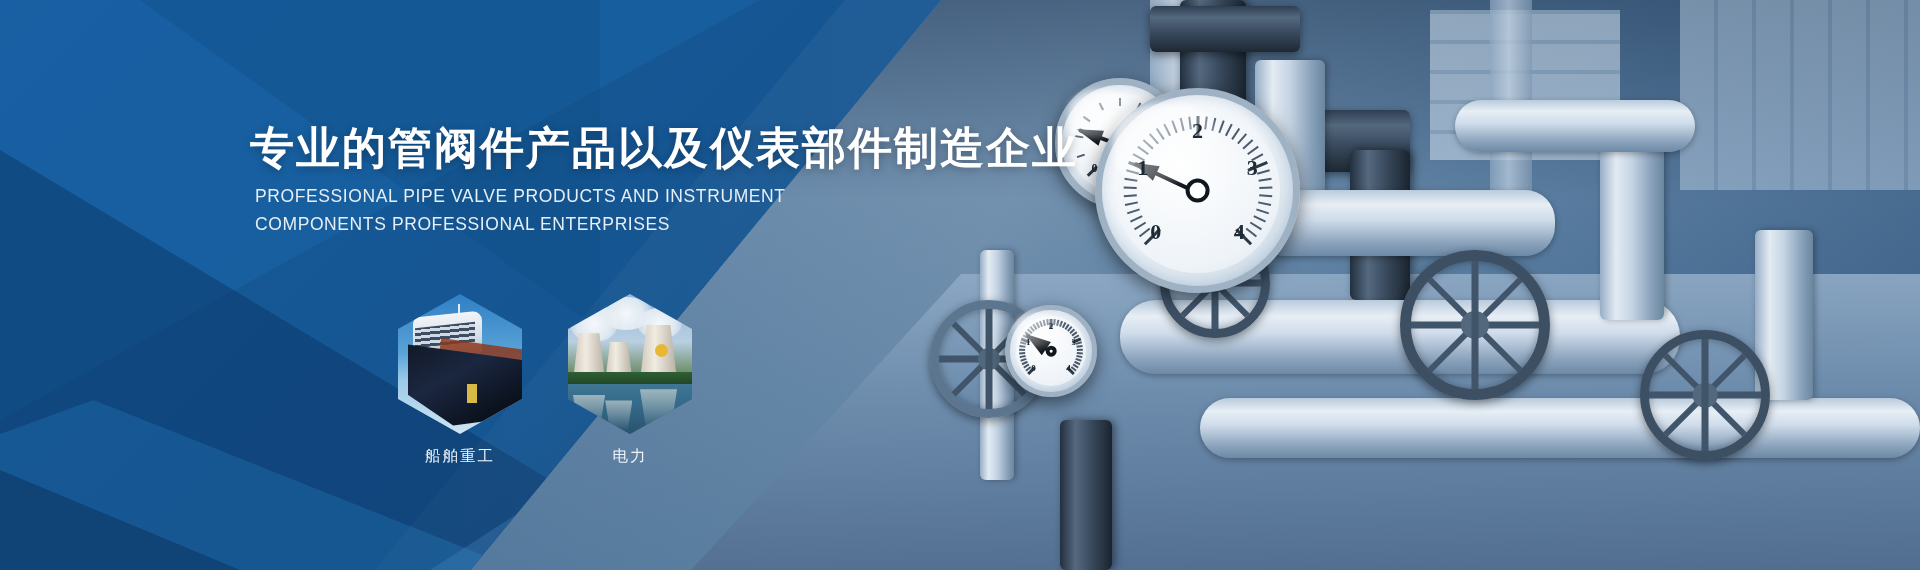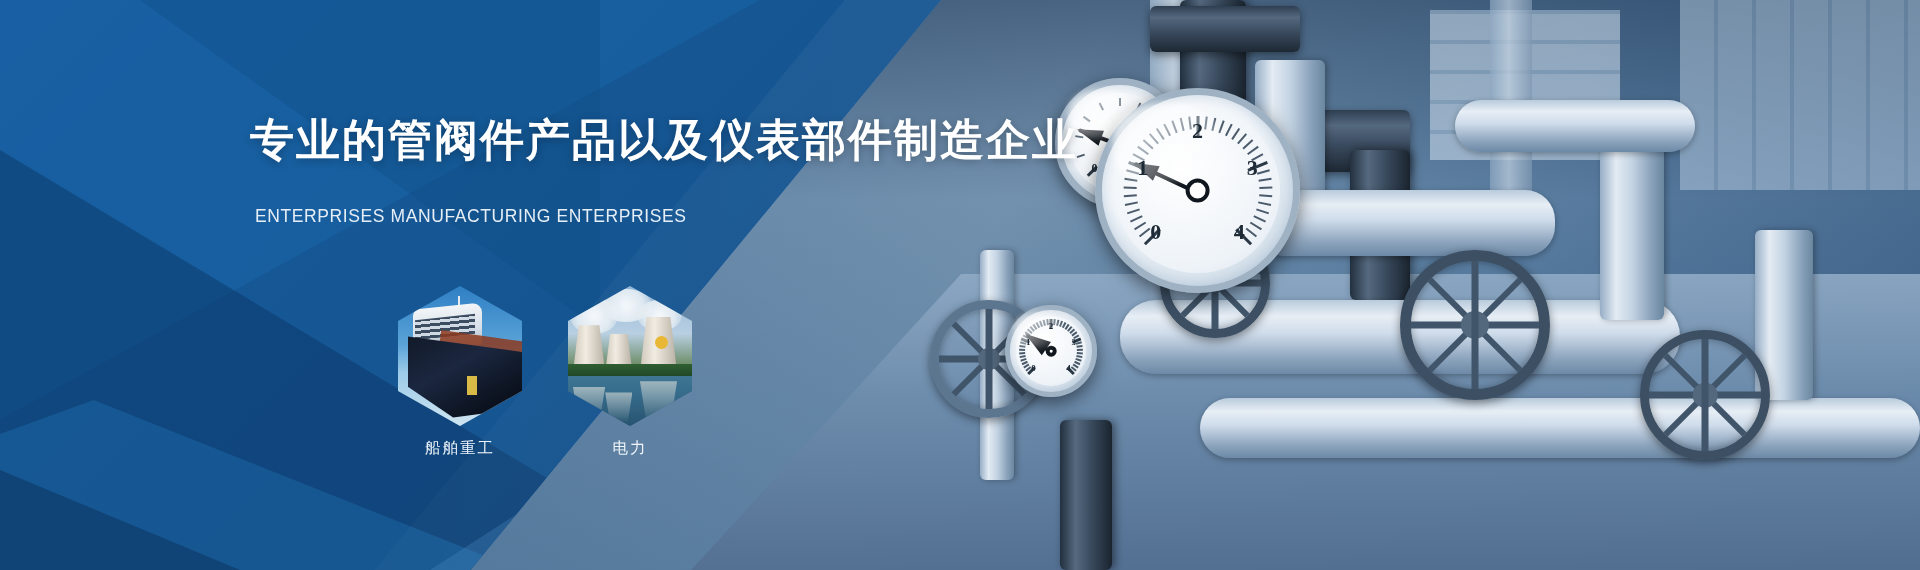--- a/index.html
+++ b/index.html
@@ -163,21 +163,21 @@
     background:#0a2f59; opacity:.5;
     clip-path: polygon(0 0, 100% 100%, 0 100%);
   }
   .diag-edge {
     position:absolute; inset:0;
     background:linear-gradient(90deg, rgba(255,255,255,0) 0%, rgba(255,255,255,.10) 100%);
     clip-path: polygon(44% 0, 49% 0, 24.5% 100%, 19.5% 100%);
   }
 
   
-  .content { position:absolute; left:0; top:8px; width:900px; height:414px; }
+  .content { position:absolute; left:0; top:16px; width:900px; height:414px; }
   .headline {
     position:absolute; left:250px; top:103px;
     font-size:44px; font-weight:700; color:#ffffff;
     letter-spacing:2px; white-space:nowrap;
     text-shadow:0 2px 8px rgba(0,0,0,.28);
   }
   .sub1, .sub2 {
     position:absolute; left:255px;
     font-size:17.5px; color:#e6eef6; letter-spacing:.6px; white-space:nowrap;
     font-weight:400;
@@ -484,22 +484,23 @@
     <span class="tri tri-c"></span>
     <span class="tri tri-d"></span>
     <span class="tri tri-f"></span>
   </div>
   <div class="diag-edge"></div>
 
   <div class="content">
 
     <h1 class="headline">专业的管阀件产品以及仪表部件制造企业</h1>
 
-
-    <p class="sub2">ENTERPRISES MANUFACTURING ENTERPRISES</p>
+    <p class="sub1">PROFESSIONAL PIPE VALVE PRODUCTS AND INSTRUMENT</p>
+
+    <p class="sub2">COMPONENTS PROFESSIONAL ENTERPRISES</p>
 
     <div class="hexrow">
 
 
       <div class="hexitem i1">
         <div class="hex">
           <div class="inner sc-ship">
             <span class="ship-mast"></span>
             <span class="ship-super"></span>
             <span class="ship-win"></span>

